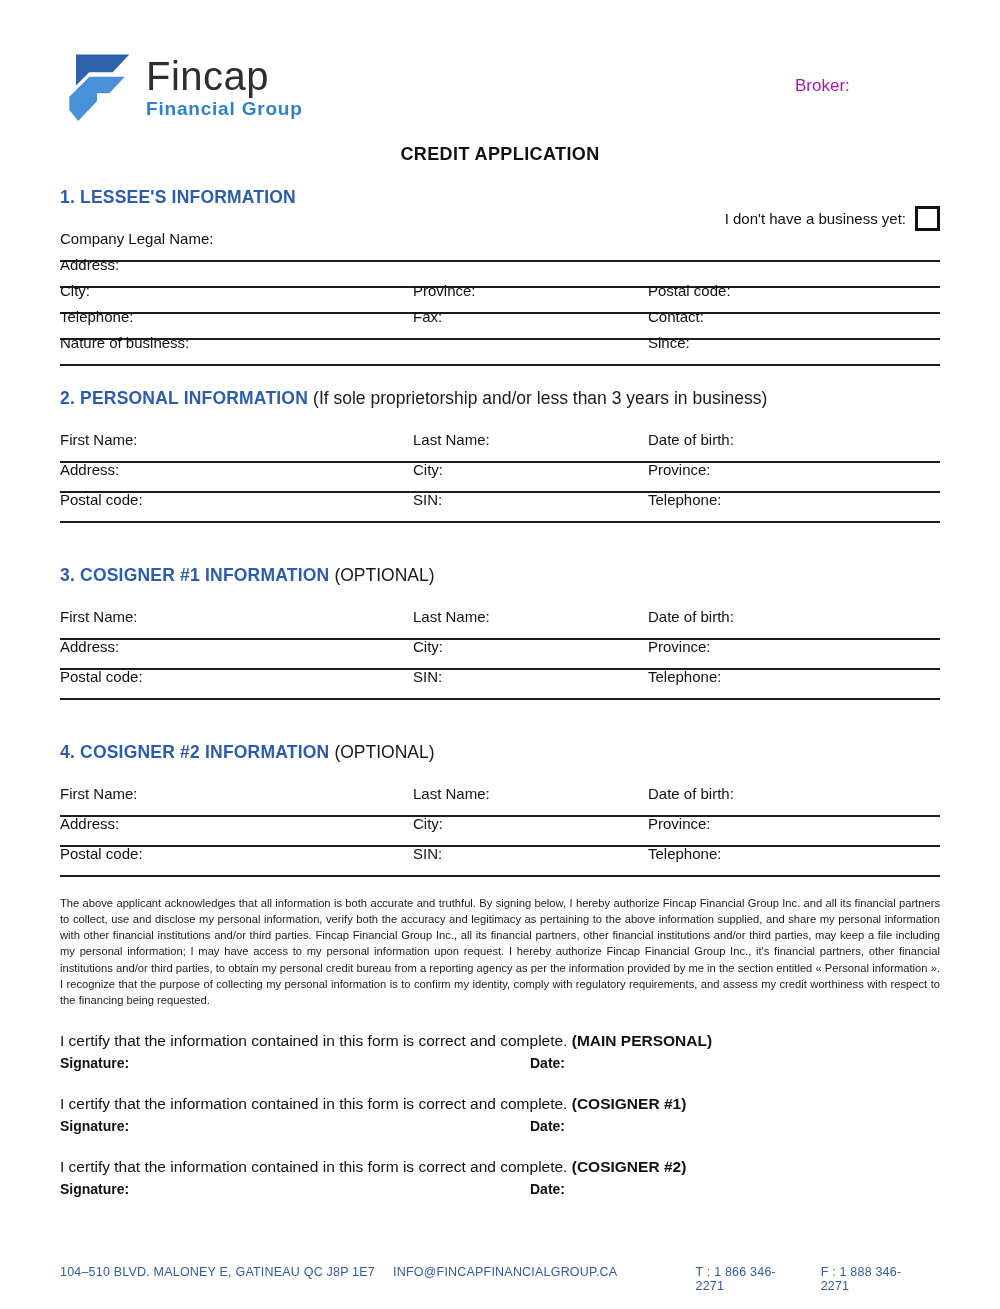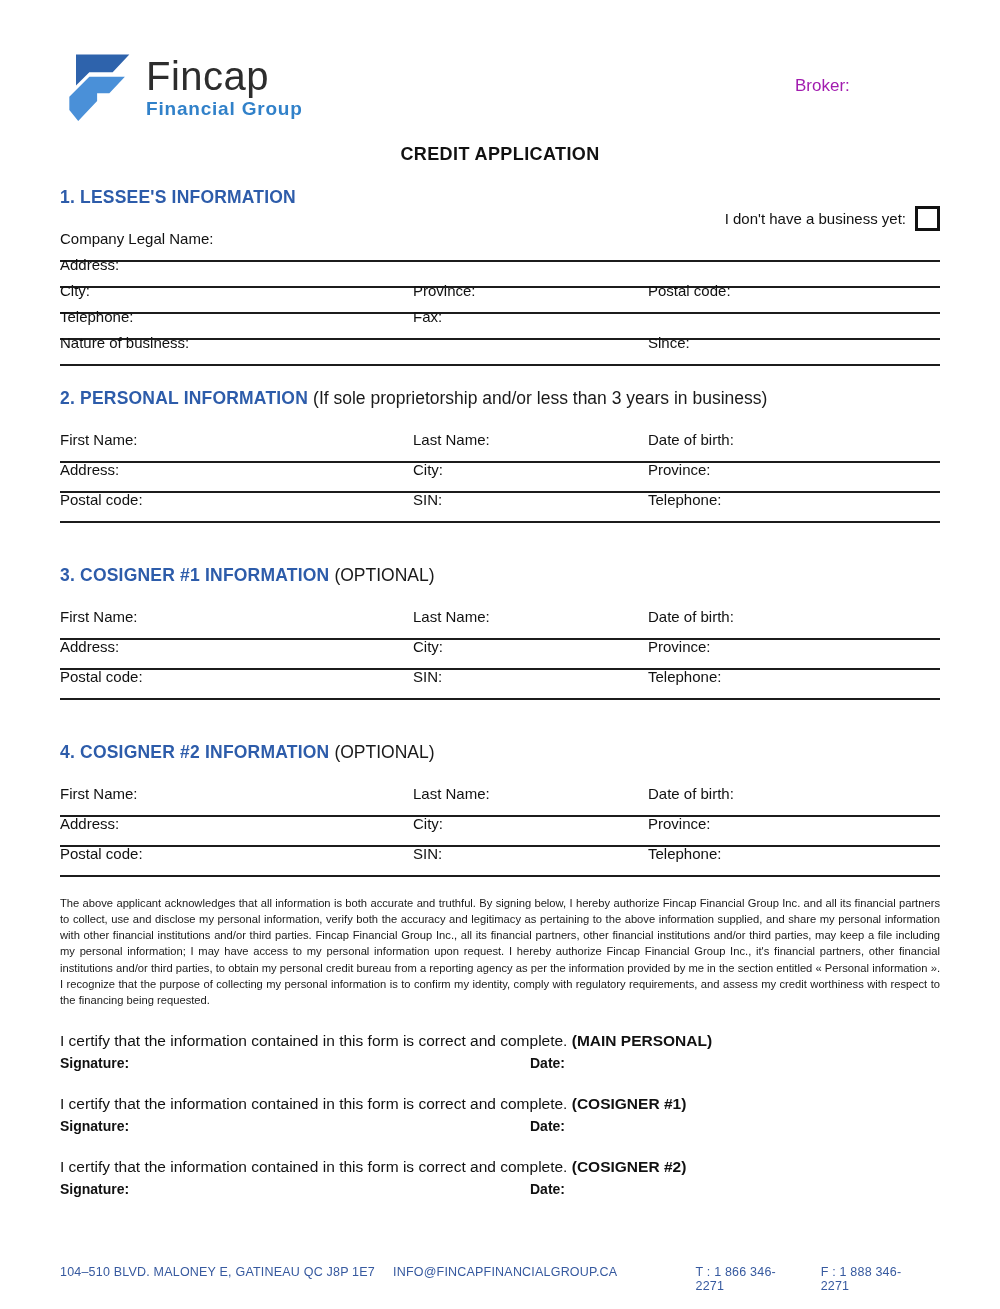--- a/index.html
+++ b/index.html
@@ -89,20 +89,21 @@
       <span class="c1">Address:</span>
     </div>
     <div class="row">
       <span class="c1">City:</span>
       <span class="c2">Province:</span>
       <span class="c3">Postal code:</span>
     </div>
     <div class="row">
       <span class="c1">Telephone:</span>
       <span class="c2">Fax:</span>
+      <span class="c3">Contact:</span>
     </div>
     <div class="row">
       <span class="cwide">Nature of business:</span>
       <span class="c3">Since:</span>
     </div>
   </div>
 
   <div class="sec-heading">
     <span>2. PERSONAL INFORMATION</span>
     <span class="subtitle">(If sole proprietorship and/or less than 3 years in business)</span>

